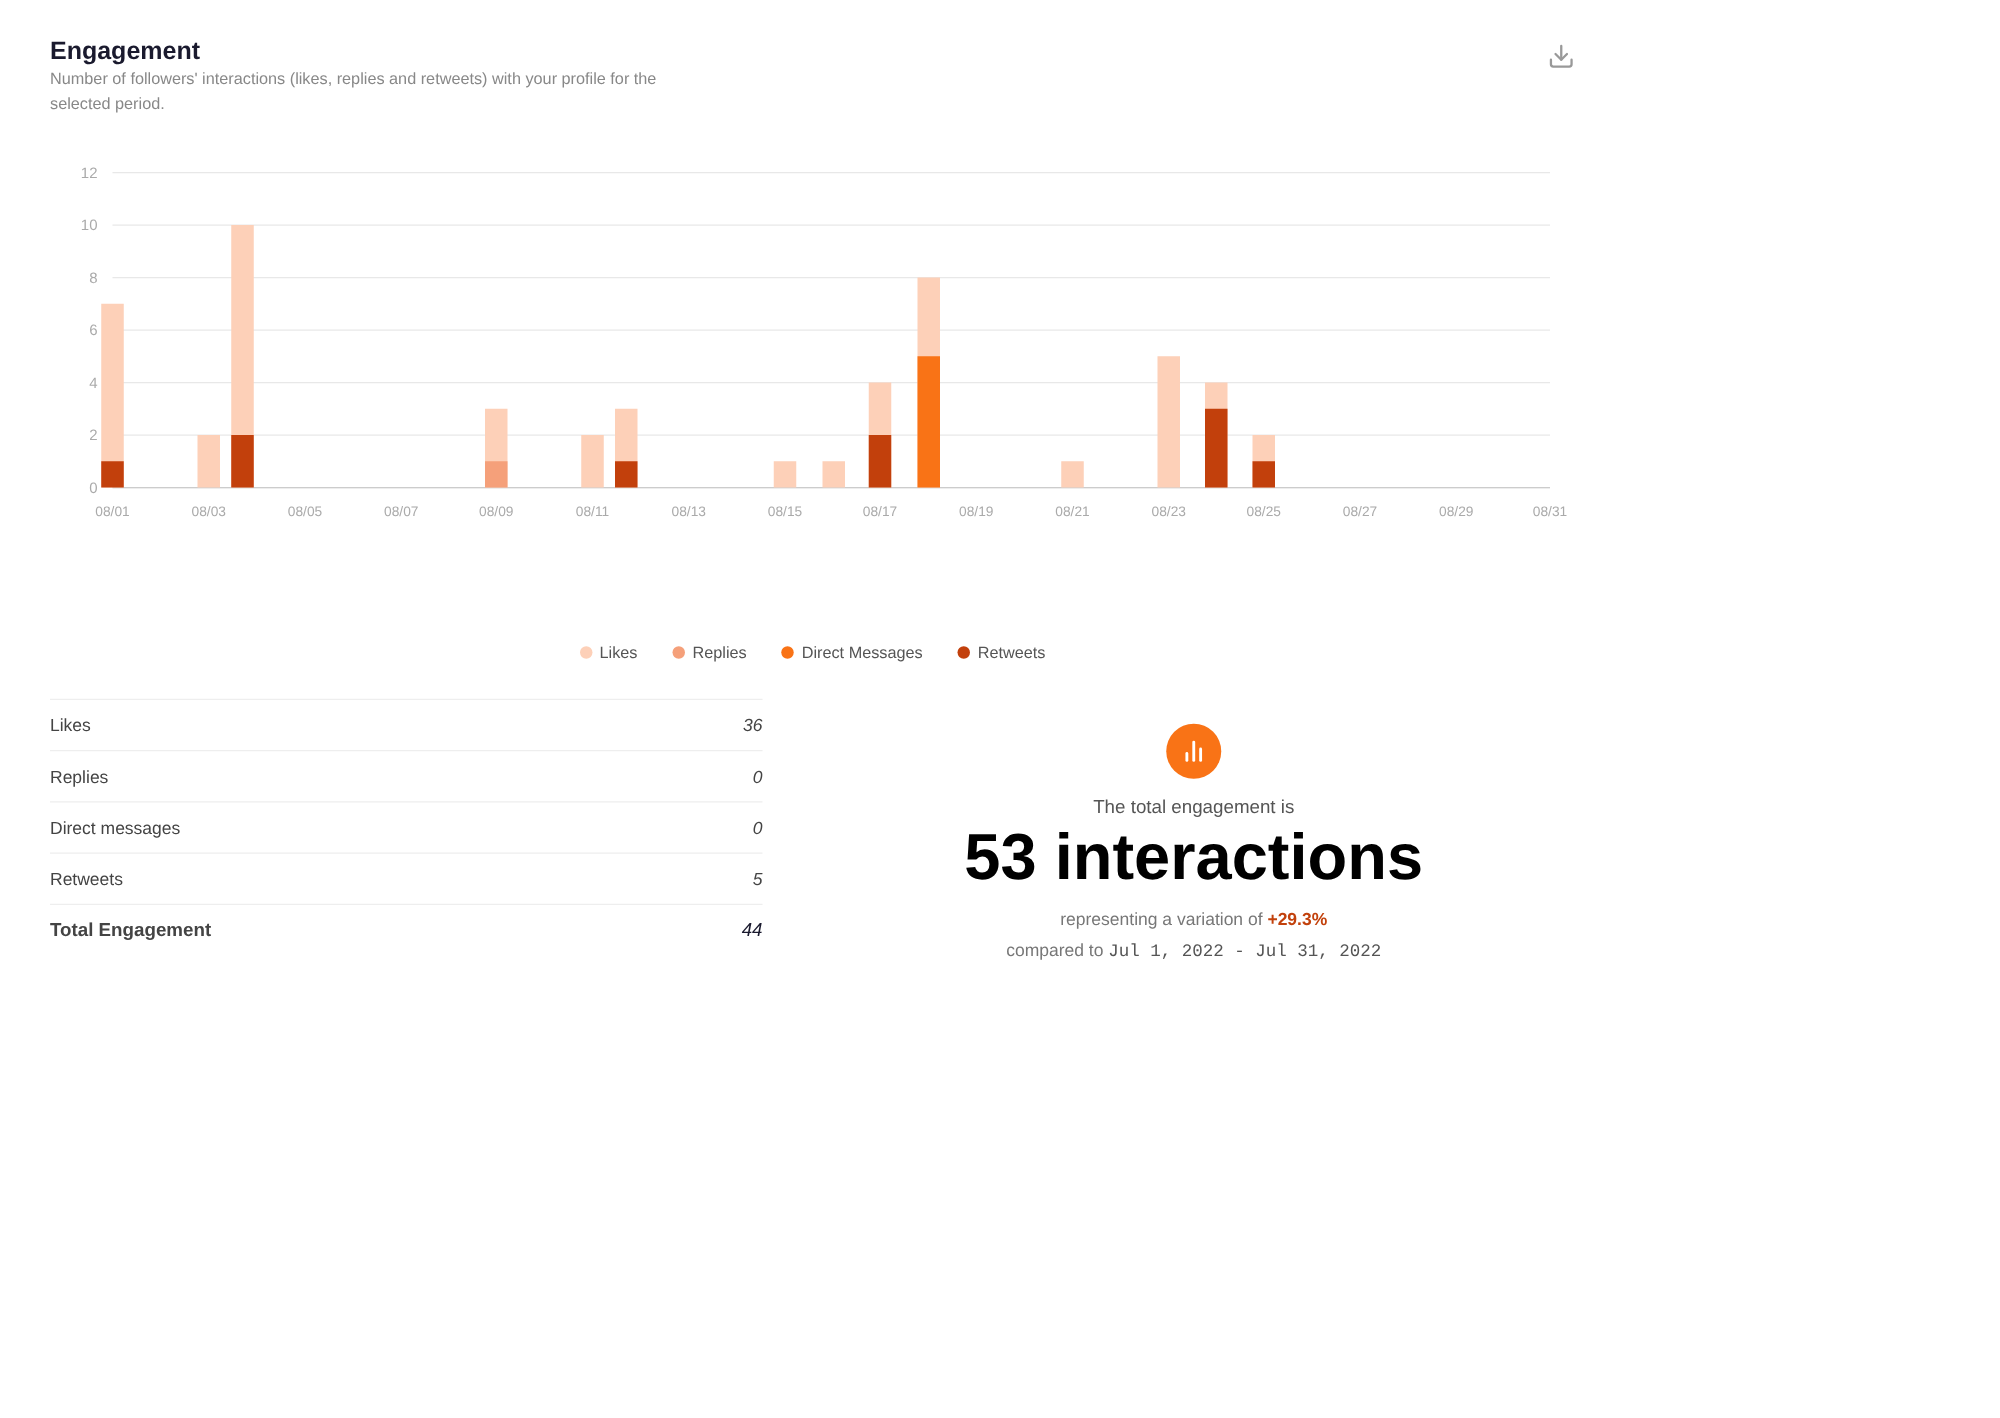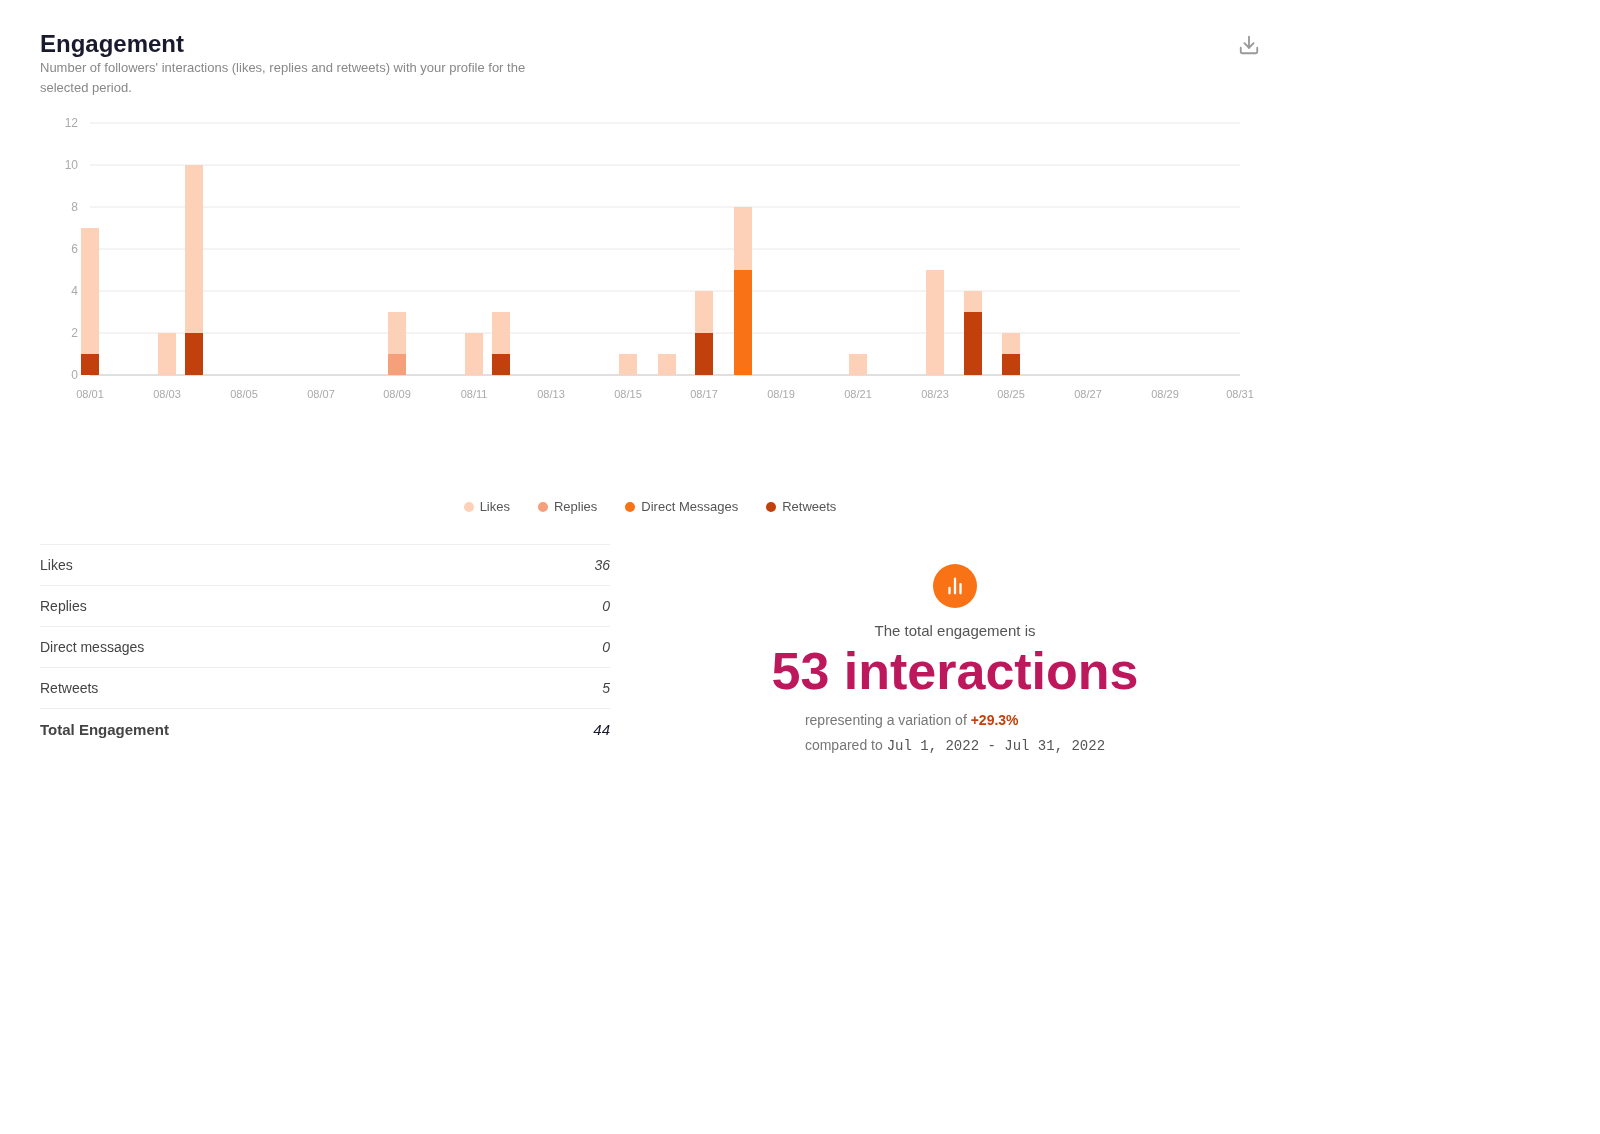--- a/index.html
+++ b/index.html
@@ -12,28 +12,29 @@
     }
 
     .header {
       display: flex;
       justify-content: space-between;
       align-items: flex-start;
       margin-bottom: 6px;
     }
 
     .title {
-      font-size: 24px;
+      font-size: 20px;
       font-weight: 700;
       color: #1a1a2e;
     }
 
     .subtitle {
       font-size: 13px;
       color: #888;
+      margin-bottom: 20px;
       max-width: 500px;
       line-height: 1.5;
     }
 
     .download-icon {
       color: #999;
       font-size: 20px;
       cursor: pointer;
       margin-top: 4px;
     }
@@ -114,20 +115,21 @@
       font-style: italic;
     }
 
     
     .summary-card {
       flex: 1;
       display: flex;
       flex-direction: column;
       align-items: center;
       justify-content: center;
+      text-align: center;
       padding: 20px;
     }
 
     .summary-icon {
       width: 44px;
       height: 44px;
       background: #f97316;
       border-radius: 50%;
       display: flex;
       align-items: center;
@@ -139,21 +141,21 @@
 
     .summary-title {
       font-size: 15px;
       color: #555;
       margin-bottom: 4px;
     }
 
     .summary-number {
       font-size: 52px;
       font-weight: 800;
-      color: #be185d;
+      color: #000000;
       line-height: 1.1;
       margin-bottom: 8px;
     }
 
     .summary-variation {
       font-size: 14px;
       color: #777;
       line-height: 1.8;
     }
 

